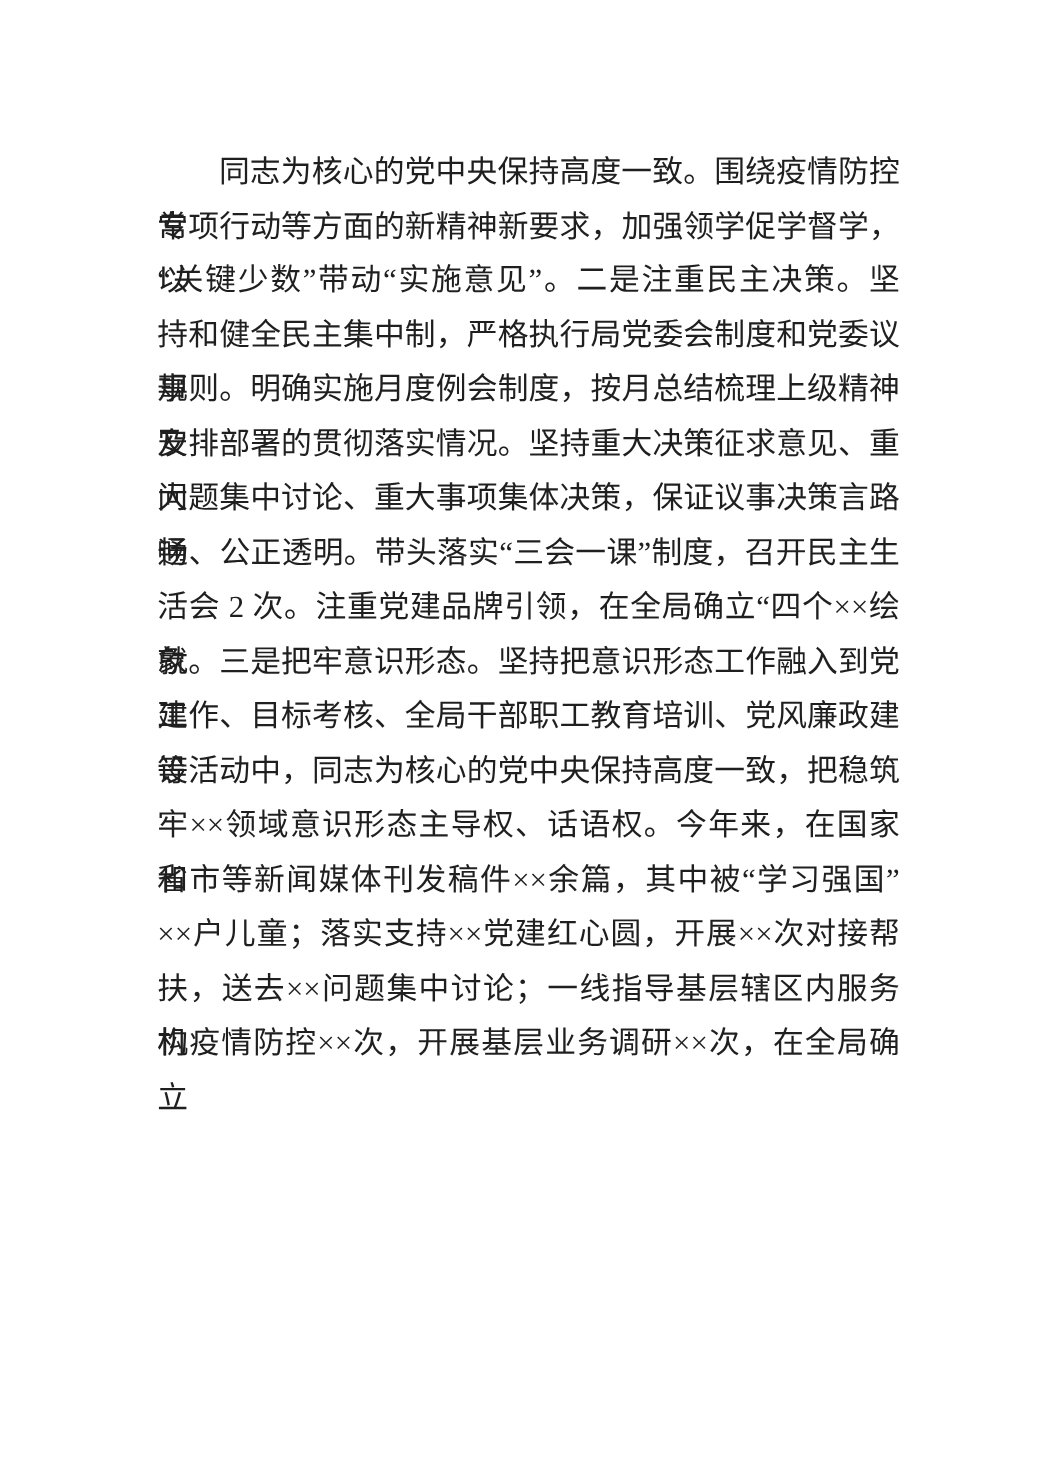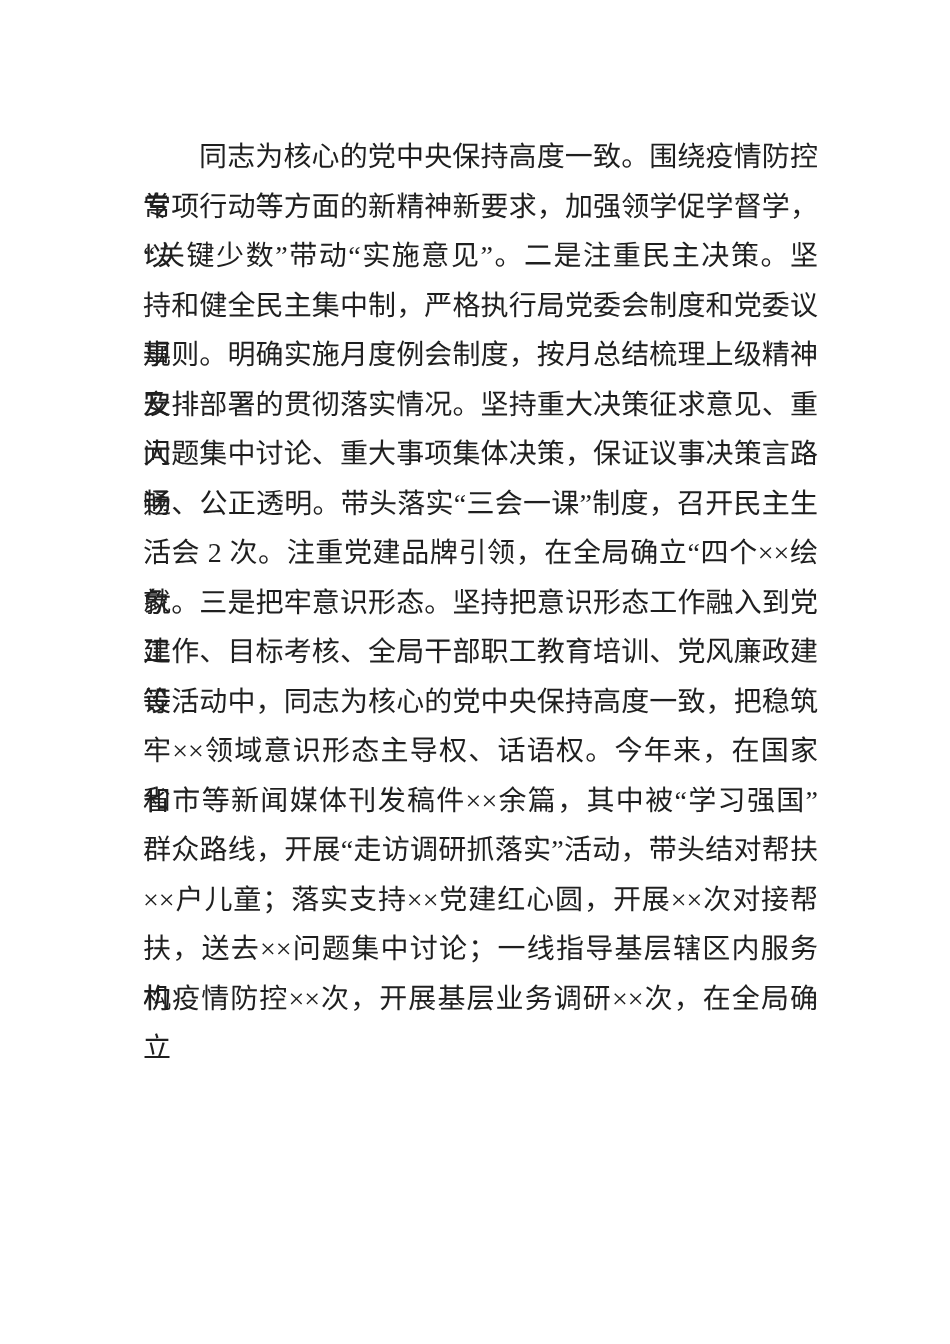--- a/index.html
+++ b/index.html
@@ -48,18 +48,17 @@
     <div class="doc-line">规则。明确实施月度例会制度，按月总结梳理上级精神及</div>
     <div class="doc-line">安排部署的贯彻落实情况。坚持重大决策征求意见、重大</div>
     <div class="doc-line">问题集中讨论、重大事项集体决策，保证议事决策言路畅</div>
     <div class="doc-line">通、公正透明。带头落实“三会一课”制度，召开民主生</div>
     <div class="doc-line">活会 2 次。注重党建品牌引领，在全局确立“四个××绘就</div>
     <div class="doc-line">象。三是把牢意识形态。坚持把意识形态工作融入到党建</div>
     <div class="doc-line">工作、目标考核、全局干部职工教育培训、党风廉政建设</div>
     <div class="doc-line">等活动中，同志为核心的党中央保持高度一致，把稳筑</div>
     <div class="doc-line">牢××领域意识形态主导权、话语权。今年来，在国家和</div>
     <div class="doc-line">省市等新闻媒体刊发稿件××余篇，其中被“学习强国”</div>
-    <div class="doc-line">群众路线，开展“走访调研抓落实”活动，带头结对帮扶</div>
     <div class="doc-line">××户儿童；落实支持××党建红心圆，开展××次对接帮</div>
     <div class="doc-line">扶，送去××问题集中讨论；一线指导基层辖区内服务机</div>
     <div class="doc-line">构疫情防控××次，开展基层业务调研××次，在全局确立</div>
   </div>
 </div>
 
 </body></html>

